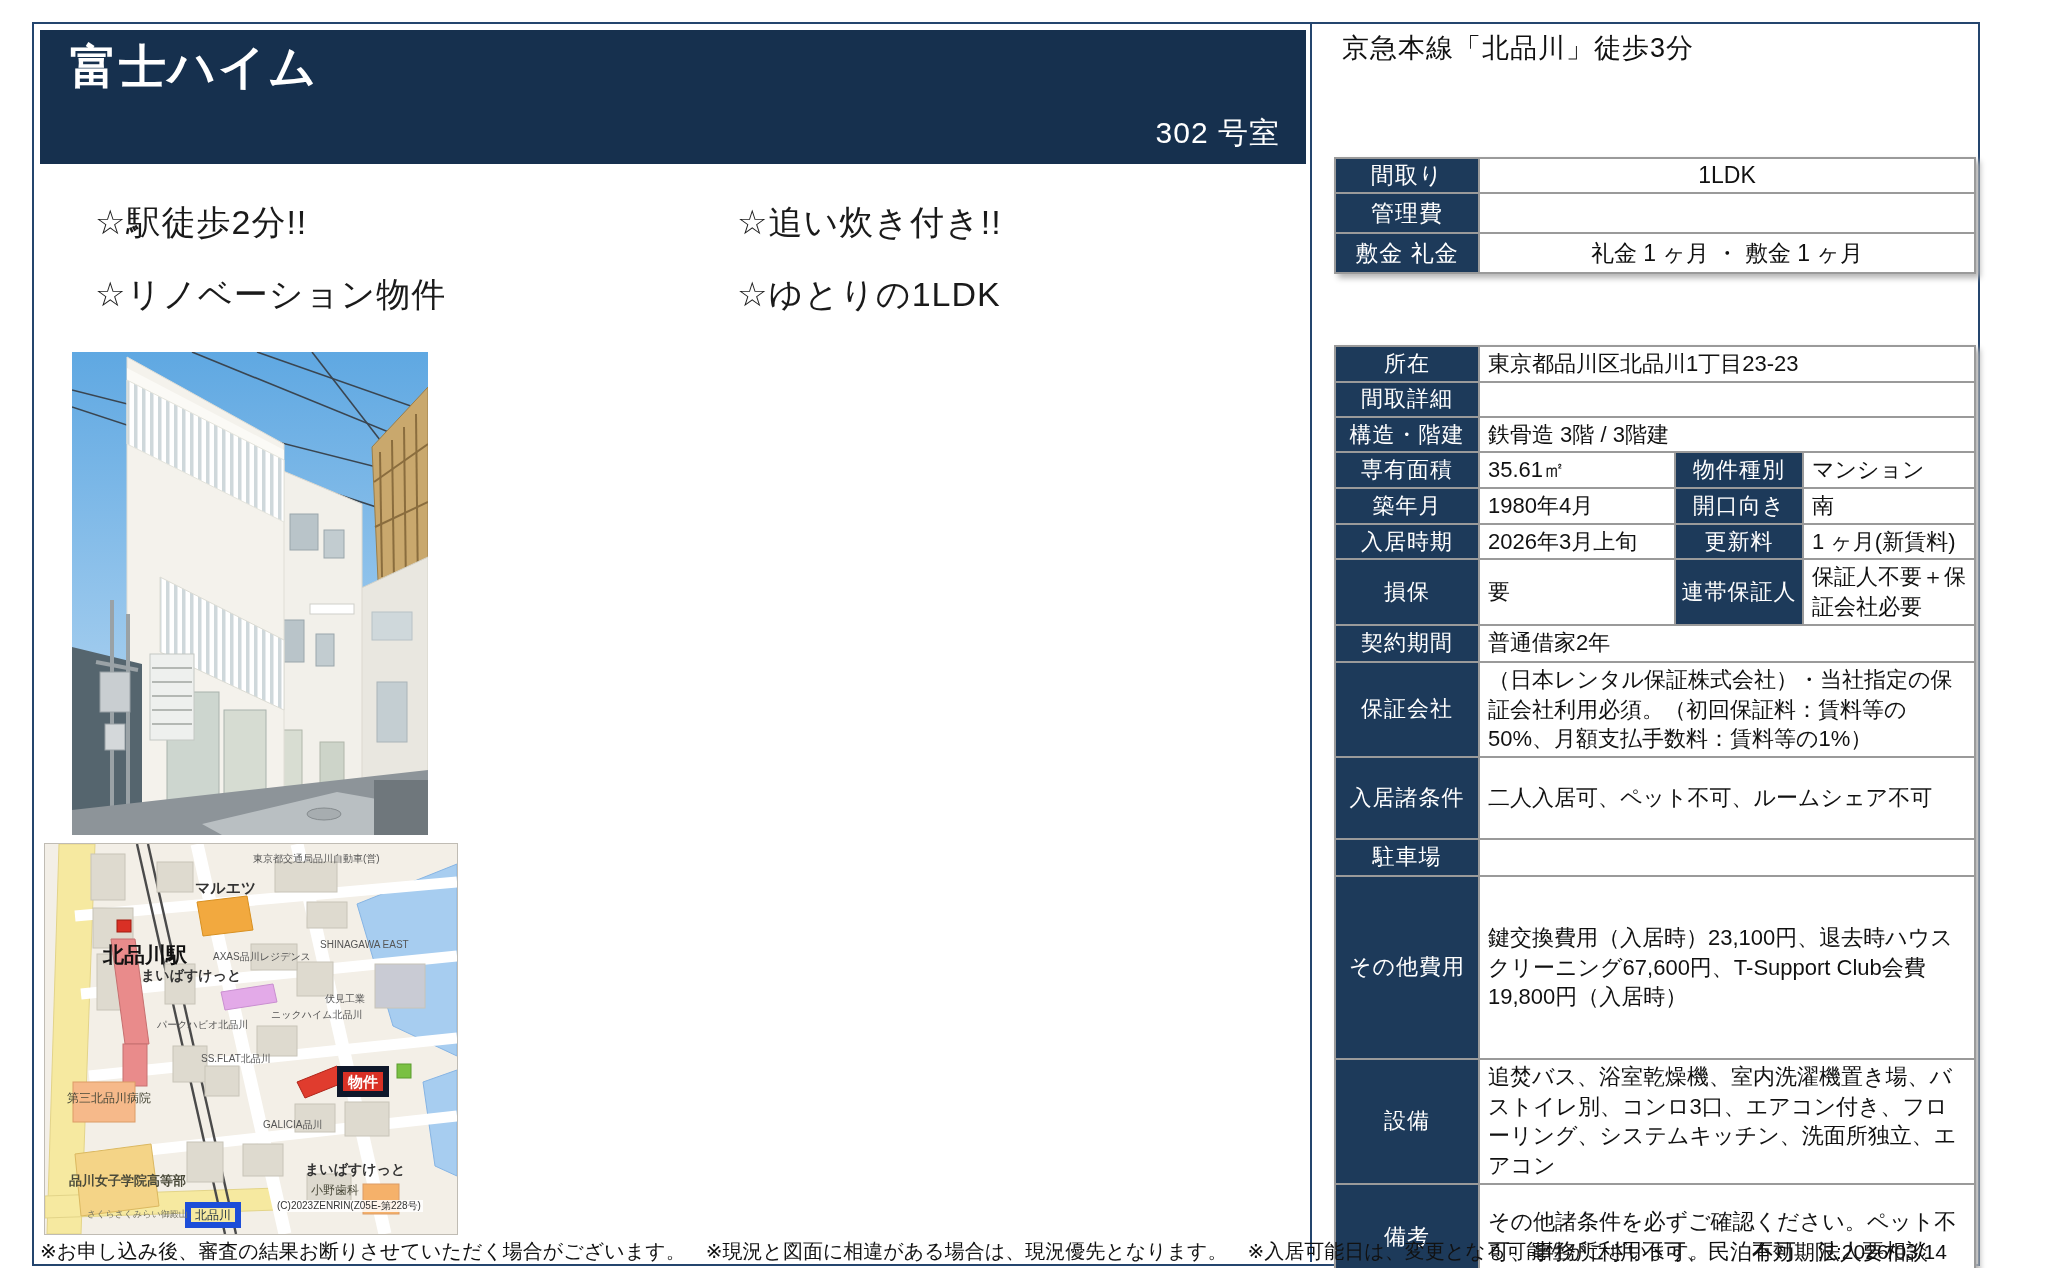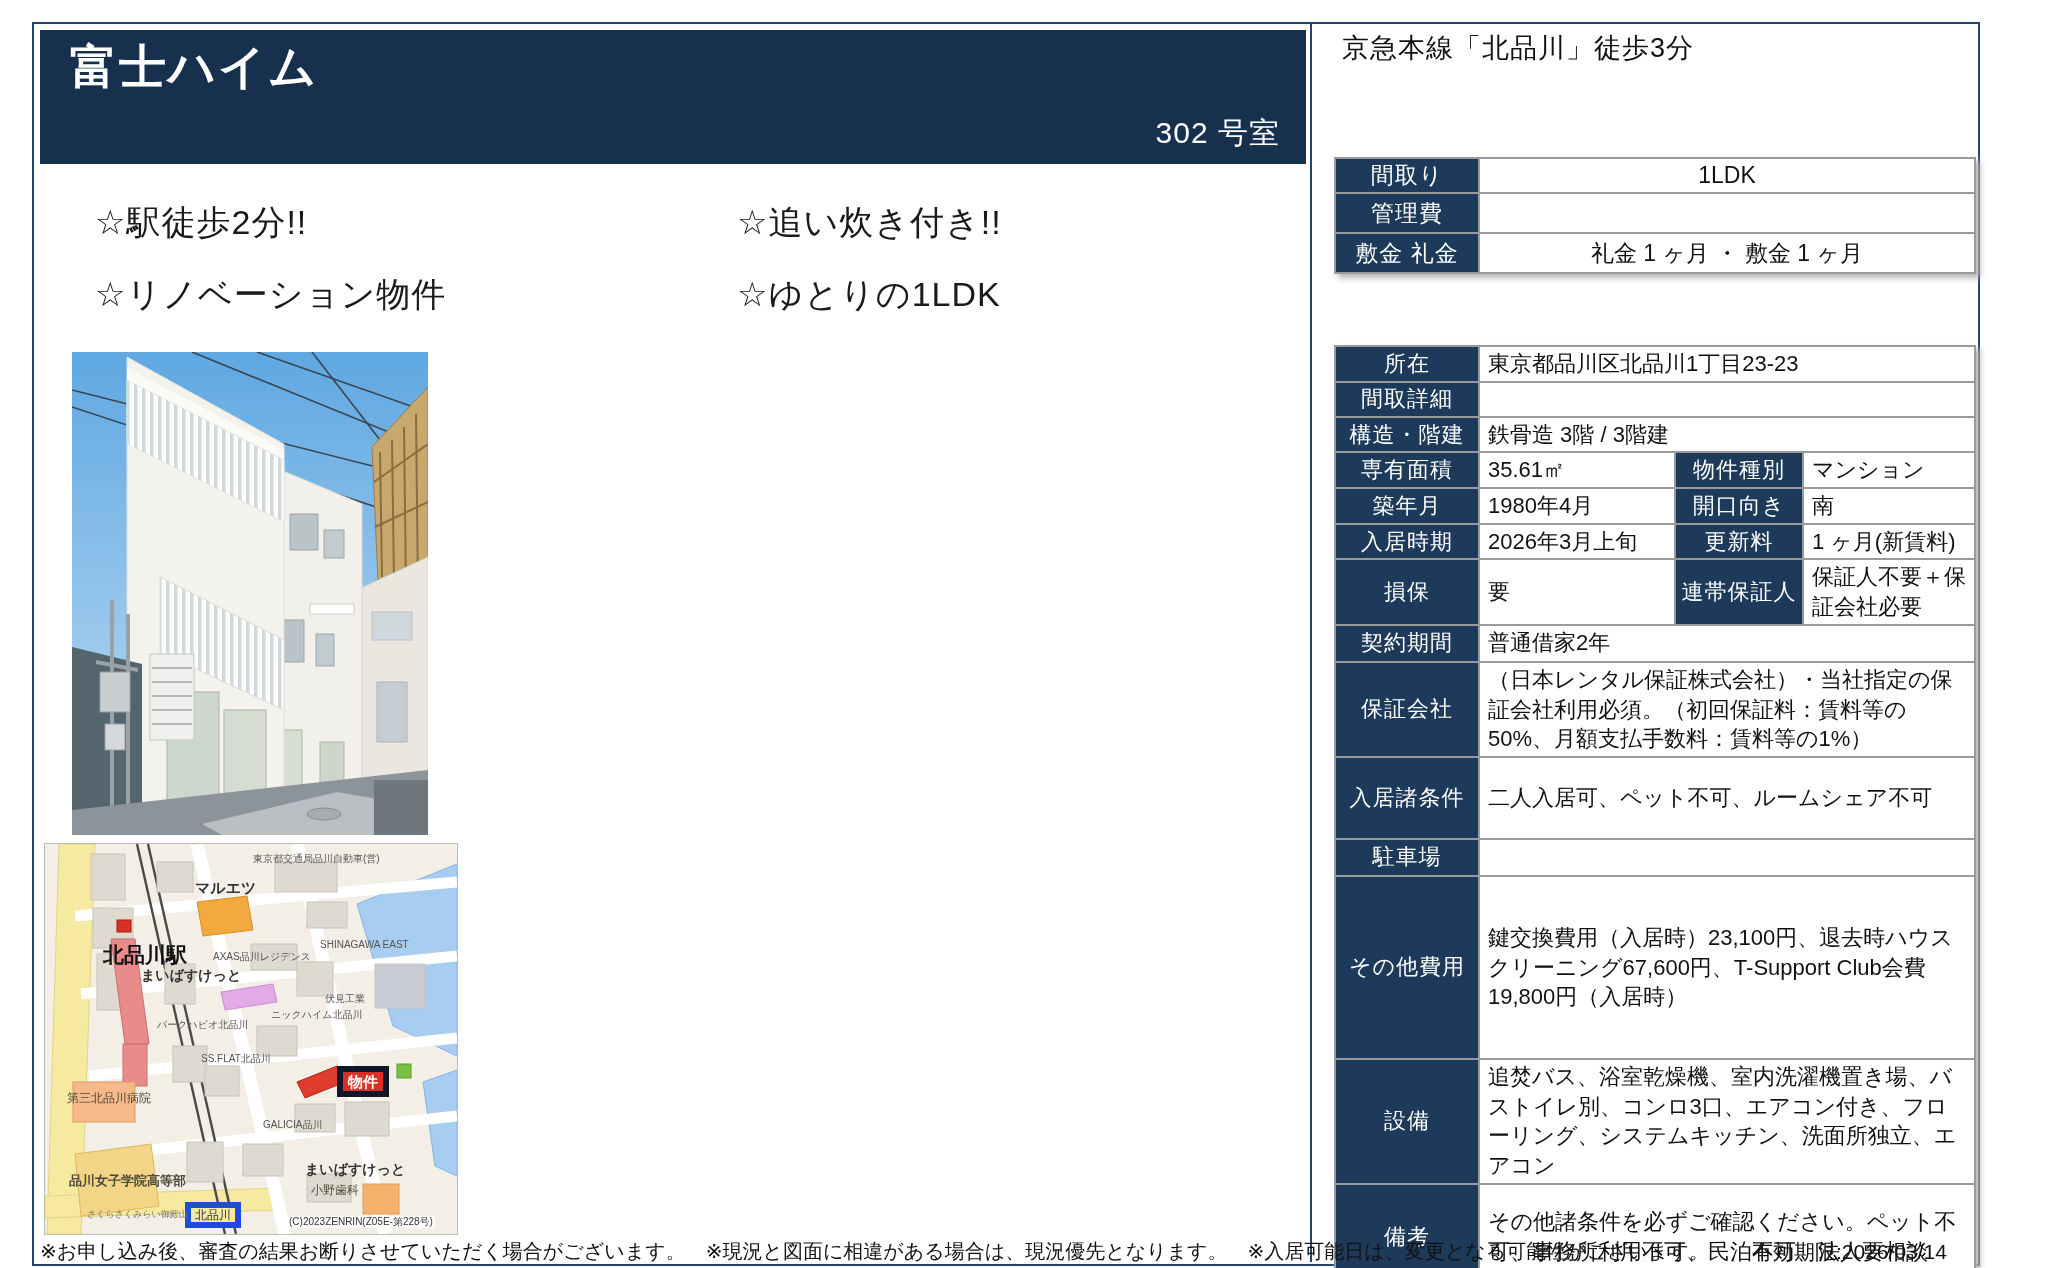--- a/index.html
+++ b/index.html
@@ -202,21 +202,21 @@
     <span class="mlabel" style="left:208px;top:10px;">東京都交通局品川自動車(営)</span>
     <span class="mlabel" style="left:268px;top:96px;margin-left:7px;">SHINAGAWA EAST</span>
     <span class="mlabel" style="left:168px;top:108px;">AXAS品川レジデンス</span>
     <span class="mlabel" style="left:112px;top:176px;">パークハビオ北品川</span>
     <span class="mlabel" style="left:226px;top:166px;">ニックハイム北品川</span>
     <span class="mlabel" style="left:218px;top:276px;">GALICIA品川</span>
     <span class="mlabel" style="left:156px;top:210px;">SS.FLAT北品川</span>
     <span class="mlabel" style="left:280px;top:150px;">伏見工業</span>
     <span class="mlabel roadname" style="left:140px;top:358px;">北品川</span>
     <span class="mlabel tiny" style="left:42px;top:366px;">さくらさくみらい御殿山</span>
-    <span class="mlabel copyright" style="left:230px;top:372px;margin-left:12px;">(C)2023ZENRIN(Z05E-第228号)</span>
+    <span class="mlabel copyright" style="left:230px;top:356px;">(C)2023ZENRIN(Z05E-第228号)</span>
   </div>
 
   <div class="divider"></div>
   <div class="access">京急本線「北品川」徒歩3分</div>
 
   <table class="t1">
     <colgroup>
         <col style="width:144px">
         <col style="width:496px">
       </colgroup>

